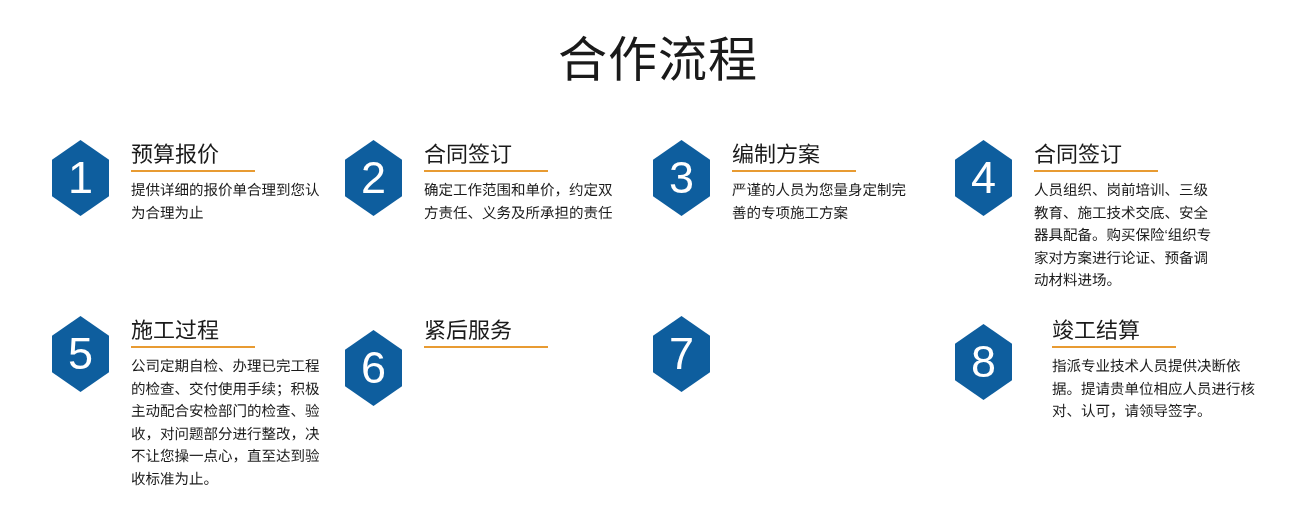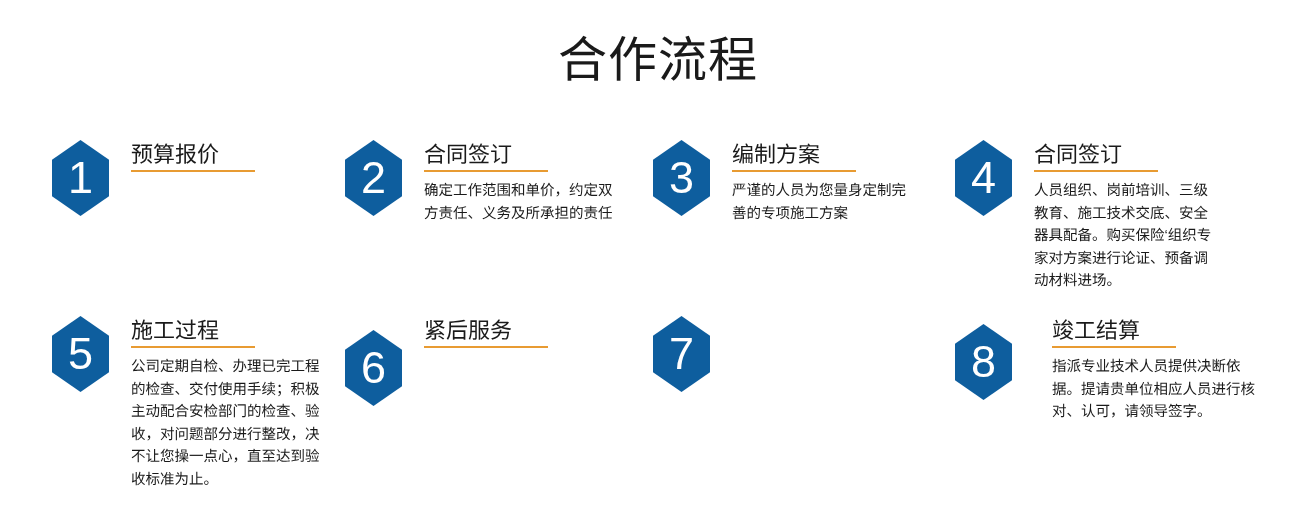--- a/index.html
+++ b/index.html
@@ -100,20 +100,21 @@
 <div class="page-title">合作流程</div>
 
 <div class="steps">
     <div class="step" style="left: 52px; top: 12px;">
       <div class="hex" style="margin-top: 0px; background: rgb(14, 94, 158);">
         <span class="hex-num">1</span>
       </div>
       <div class="step-body" style="width: 196px;">
         <div class="step-title">预算报价</div>
         <div class="step-rule" style="width: 124px; background: rgb(232, 155, 50);"></div>
+        <div class="step-desc">提供详细的报价单合理到您认为合理为止</div>
       </div>
     </div>
     <div class="step" style="left: 345px; top: 12px;">
       <div class="hex" style="margin-top: 0px; background: rgb(14, 94, 158);">
         <span class="hex-num">2</span>
       </div>
       <div class="step-body" style="width: 200px;">
         <div class="step-title">合同签订</div>
         <div class="step-rule" style="width: 124px; background: rgb(232, 155, 50);"></div>
         <div class="step-desc">确定工作范围和单价，约定双方责任、义务及所承担的责任</div>

